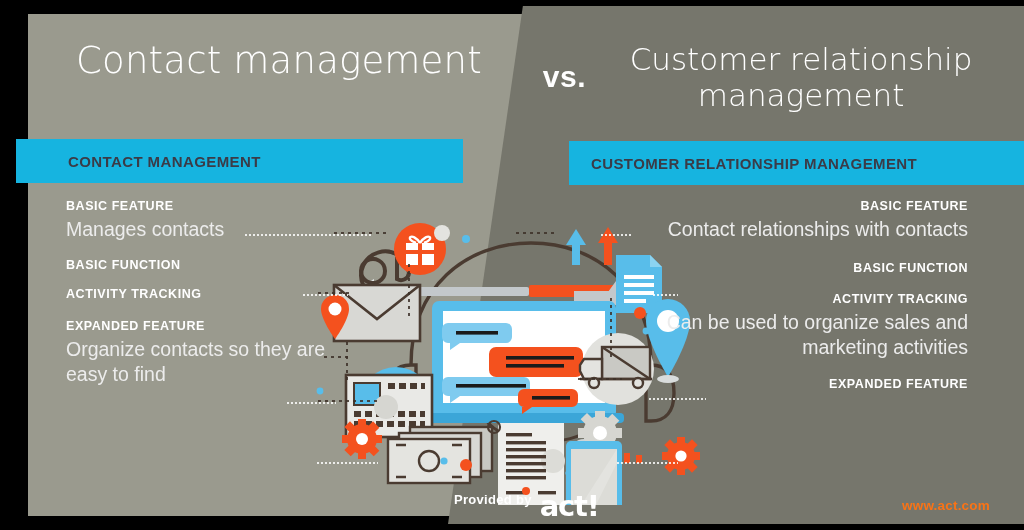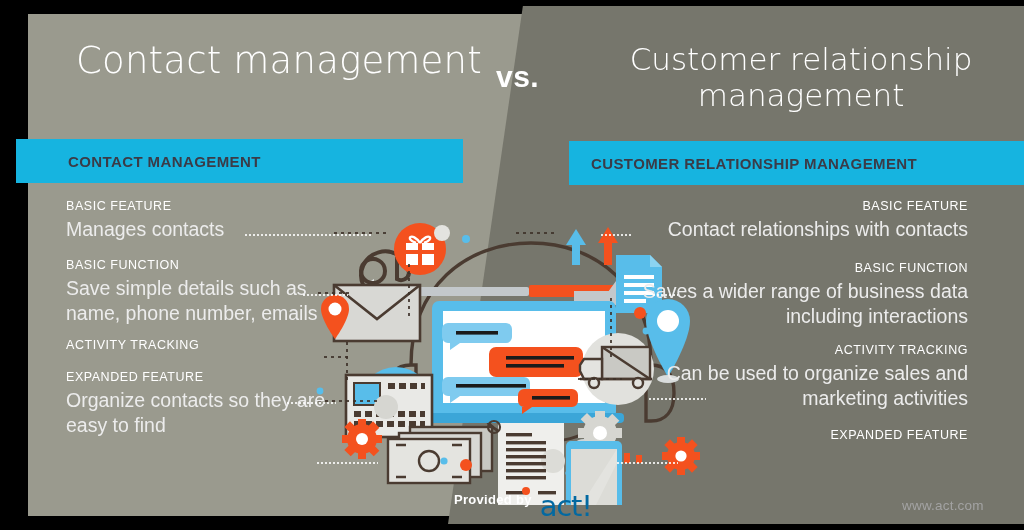--- a/index.html
+++ b/index.html
@@ -19,21 +19,21 @@
   }
 
   
   .title-left{
     position:absolute;left:48px;top:40px;width:430px;
     color:#ffffff;font-size:37px;font-weight:300;letter-spacing:.2px;
     line-height:1.12;text-align:center;
     font-family:"DejaVu Sans","Liberation Sans",sans-serif;
   }
   .vs{
-    position:absolute;left:480px;top:60px;width:90px;text-align:left;
+    position:absolute;left:480px;top:60px;width:90px;text-align:right;
     color:#ffffff;font-size:30px;font-weight:bold;letter-spacing:.5px;
   }
   .title-right{
     position:absolute;left:575px;top:42px;width:420px;
     color:#ffffff;font-size:31px;font-weight:300;line-height:1.15;text-align:center;
     font-family:"DejaVu Sans","Liberation Sans",sans-serif;
   }
 
   
   .bar{position:absolute;height:44px;background:#16b4e0;display:flex;align-items:center;}
@@ -42,21 +42,21 @@
   .bar-label{
     color:#3b3b47;font-size:15px;font-weight:bold;letter-spacing:.4px;
   }
 
   
   .col-left{position:absolute;left:50px;top:198px;width:300px;}
   .col-right{position:absolute;left:600px;top:198px;width:352px;text-align:right;}
 
   .blk{margin-bottom:14px;}
   .blk .kicker{
-    color:#ffffff;font-size:12.5px;font-weight:normal;letter-spacing:.55px;
+    color:#ffffff;font-size:12.5px;font-weight:bold;letter-spacing:.55px;
     line-height:1.35;margin-bottom:2px;
   }
   .blk .body{
     color:#ececec;font-size:19.5px;font-weight:300;line-height:1.26;
     font-family:Liberation Sans, sans-serif;
   }
   .col-left .blk.b1{margin-bottom:16px;}
   .col-left .blk.b2{margin-bottom:12px;}
   .col-left .blk.b3{margin-bottom:15px;}
   .col-right .blk.r1{margin-bottom:19px;}
@@ -79,25 +79,25 @@
     background-image:radial-gradient(circle, rgba(60,48,40,.85) 45%, rgba(60,48,40,0) 46%);
     background-size:2px 7px;background-repeat:repeat-y;
   }
 
   
   .provided{
     position:absolute;left:438px;top:492px;display:flex;align-items:flex-start;gap:8px;
   }
   .provided .txt{color:#ffffff;font-size:13px;font-weight:bold;letter-spacing:.3px;}
   .provided .logo{
-    color:#0369a1;font-size:29px;font-weight:normal;letter-spacing:-1.2px;line-height:1;
+    color:#ffffff;font-size:29px;font-weight:bold;letter-spacing:-1.2px;line-height:1;
     font-family:"DejaVu Sans","Liberation Sans",sans-serif;
   }
   .website{
-    position:absolute;left:886px;top:498px;color:#a3a3a3;font-size:13.5px;font-weight:normal;
+    position:absolute;left:886px;top:498px;color:#f97316;font-size:13.5px;font-weight:bold;
     letter-spacing:.2px;
   }
 
   .art{position:absolute;left:300px;top:215px;width:420px;height:290px;}
 </style>
 </head>
 <body>
 
 <div class="stage">
 
@@ -353,39 +353,37 @@
     <span class="bar-label">CUSTOMER RELATIONSHIP MANAGEMENT</span>
   </div>
 
   <div class="col-left">
     <div class="blk b1">
       <div class="kicker">BASIC FEATURE</div>
       <div class="body">Manages contacts</div>
     </div>
     <div class="blk b2">
       <div class="kicker">BASIC FUNCTION</div>
-      <div class="body">Save simple details such as name, phone number, emails</div>
     </div>
     <div class="blk b3">
       <div class="kicker">ACTIVITY TRACKING</div>
     </div>
     <div class="blk b4">
       <div class="kicker">EXPANDED FEATURE</div>
       <div class="body">Organize contacts so they are easy to find</div>
     </div>
   </div>
 
   <div class="col-right">
     <div class="blk r1">
       <div class="kicker">BASIC FEATURE</div>
       <div class="body">Contact relationships with contacts</div>
     </div>
     <div class="blk r2">
       <div class="kicker">BASIC FUNCTION</div>
-      <div class="body">Saves a wider range of business data including interactions</div>
     </div>
     <div class="blk r3">
       <div class="kicker">ACTIVITY TRACKING</div>
       <div class="body">Can be used to organize sales and marketing activities</div>
     </div>
     <div class="blk r4">
       <div class="kicker">EXPANDED FEATURE</div>
     </div>
   </div>
 

